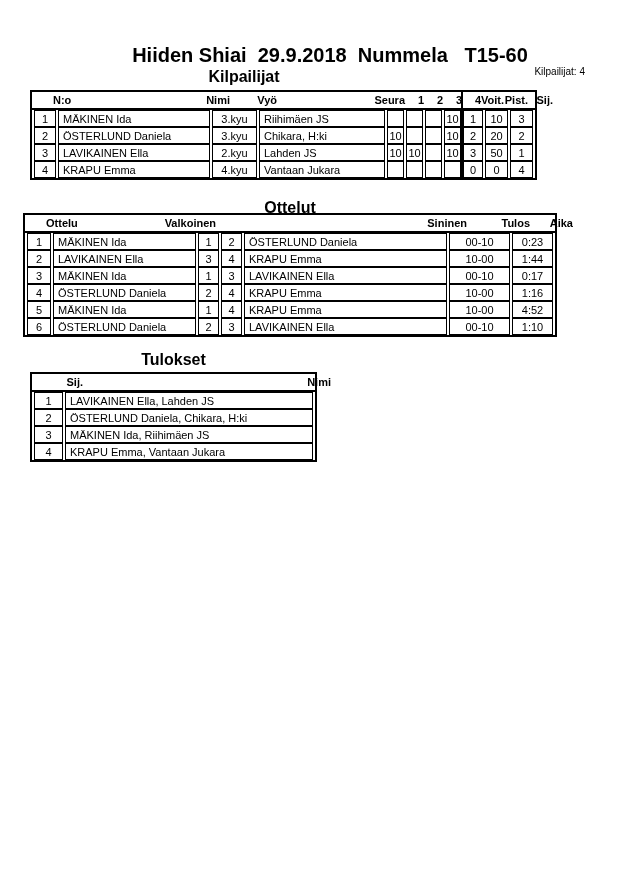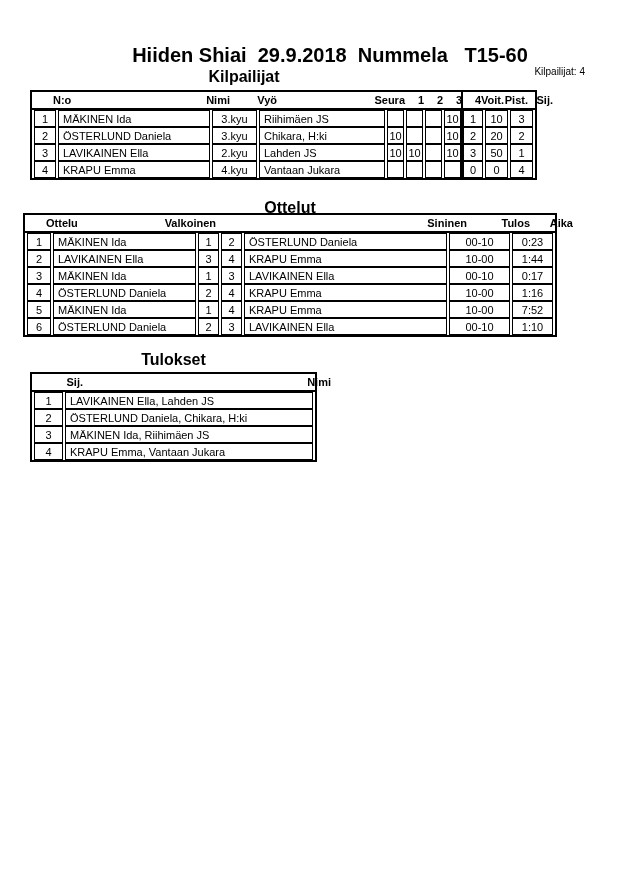--- a/index.html
+++ b/index.html
@@ -180,21 +180,21 @@
         <td class="c">10-00</td>
         <td class="c">1:16</td>
       </tr>
       <tr>
         <td class="c">5</td>
         <td class="l">MÄKINEN Ida</td>
         <td class="c">1</td>
         <td class="c">4</td>
         <td class="l thickl">KRAPU Emma</td>
         <td class="c">10-00</td>
-        <td class="c">7:52</td>
+        <td class="c">4:52</td>
       </tr>
       <tr>
         <td class="c">6</td>
         <td class="l">ÖSTERLUND Daniela</td>
         <td class="c">2</td>
         <td class="c">3</td>
         <td class="l thickl">LAVIKAINEN Ella</td>
         <td class="c">00-10</td>
         <td class="c">1:10</td>
       </tr>

